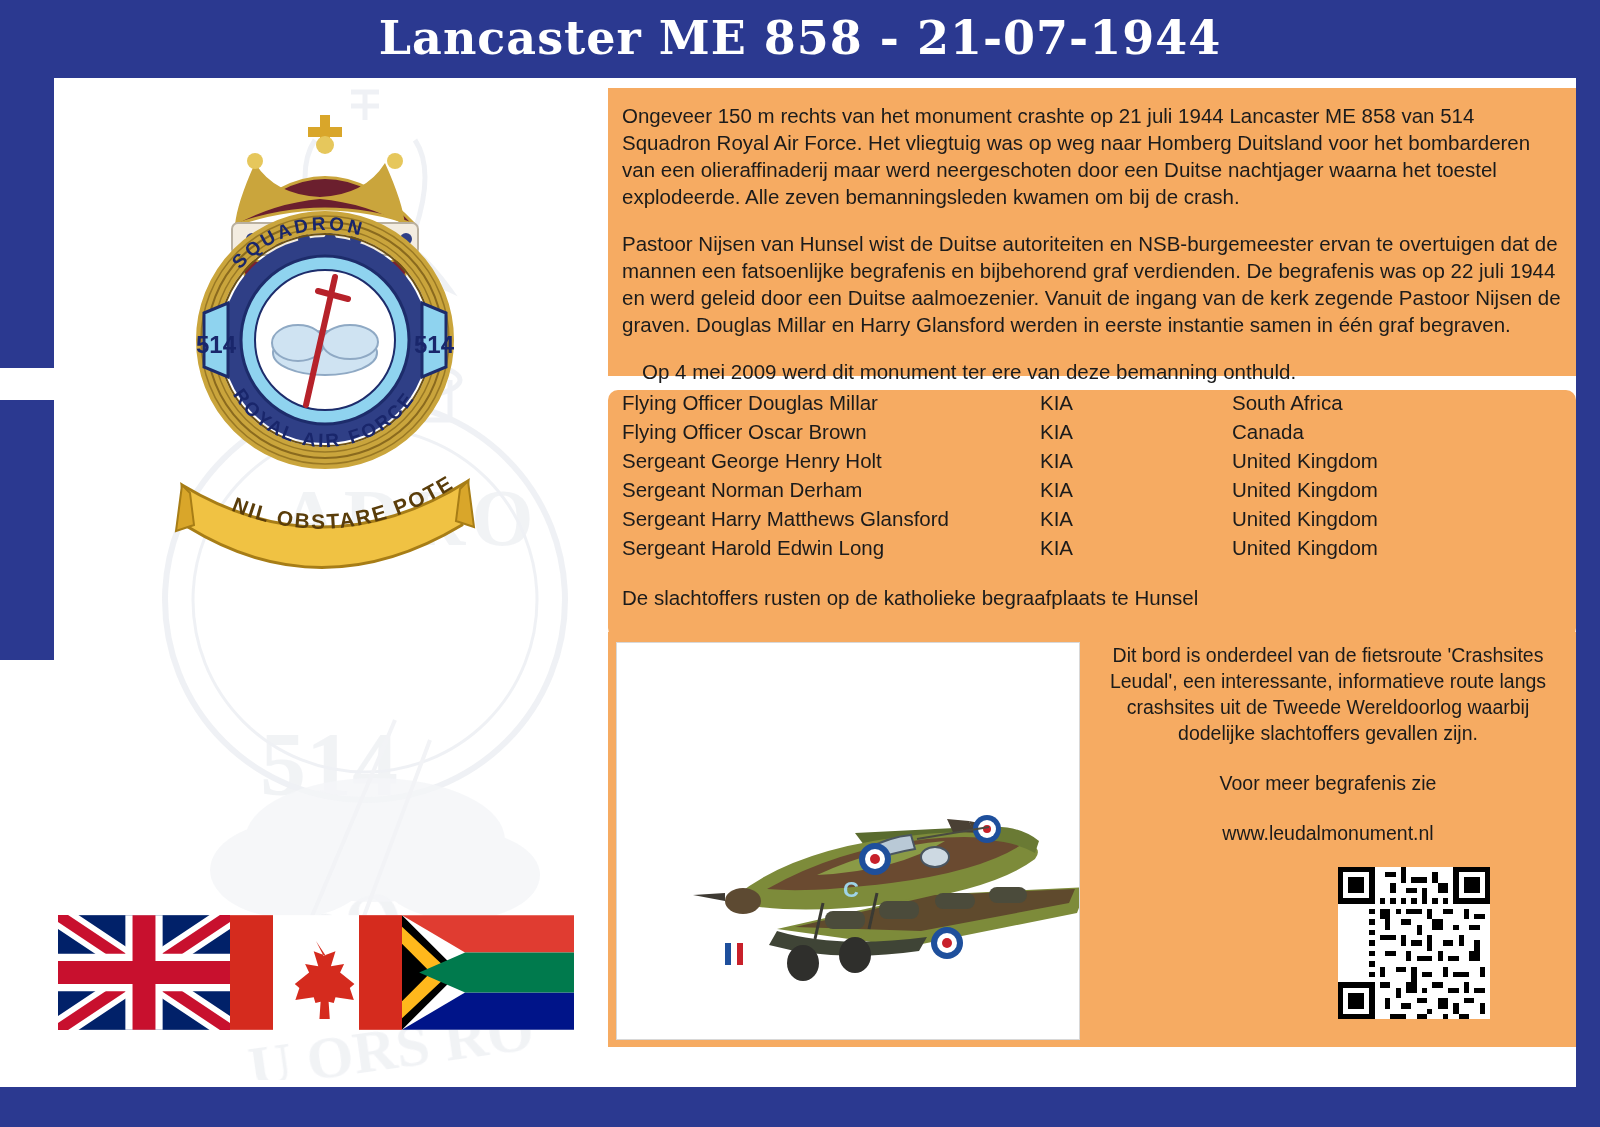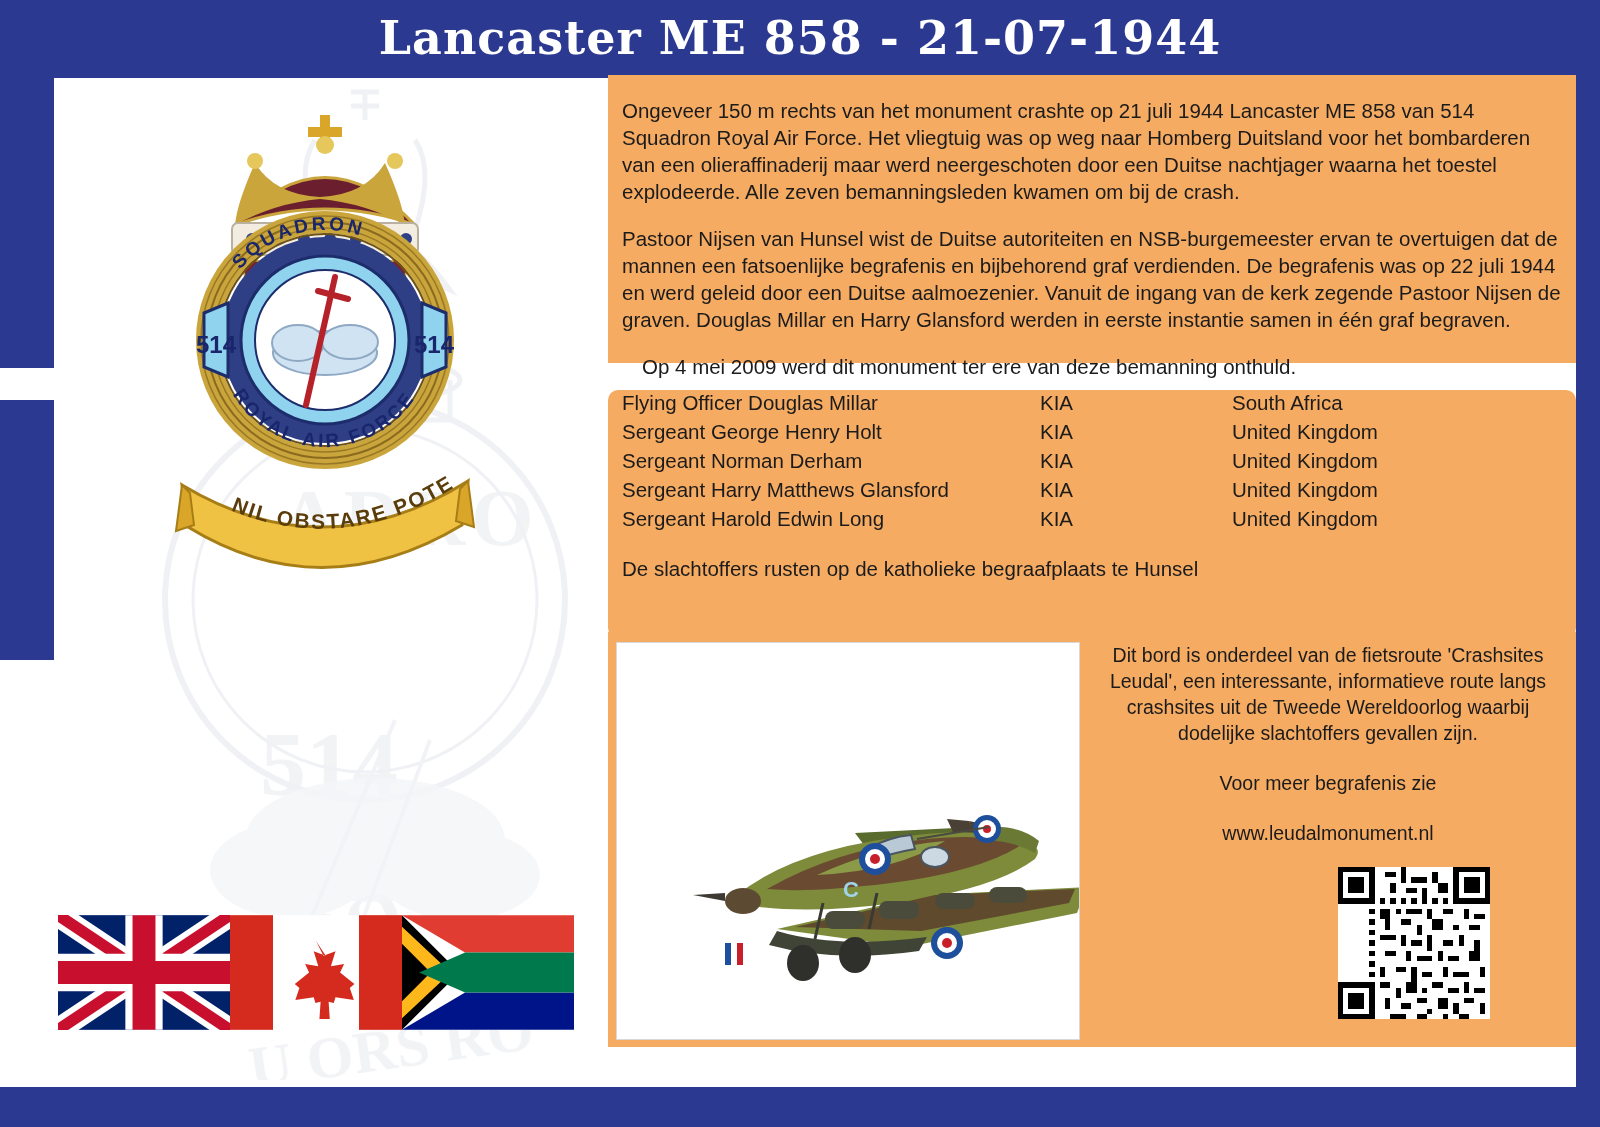--- a/index.html
+++ b/index.html
@@ -112,24 +112,24 @@
   .flag svg { width: 100%; height: 100%; display: block; }
 
   
   .panel {
     position: absolute;
     background: #f6ab62;
     box-sizing: border-box;
   }
   .panel-text {
     left: 608px;
-    top: 75px;
+    top: 88px;
     width: 968px;
     height: 288px;
-    padding: 22px 14px 10px 14px;
+    padding: 14px 14px 10px 14px;
   }
   .panel-crew {
     left: 608px;
     top: 390px;
     width: 968px;
     height: 248px;
     padding: 0 14px;
     border-radius: 10px;
   }
   .panel-bottom {
@@ -333,20 +333,25 @@
     <p class="para">Op 4 mei 2009 werd dit monument ter ere van deze bemanning onthuld.</p>
   </div>
 
   <div class="panel panel-crew">
     <table class="crew-table">
       <tbody>
         <tr>
           <td class="c-name">Flying Officer Douglas Millar</td>
           <td class="c-fate">KIA</td>
           <td class="c-count">South Africa</td>
+        </tr>
+        <tr>
+          <td class="c-name">Flying Officer Oscar Brown</td>
+          <td class="c-fate">KIA</td>
+          <td class="c-count">Canada</td>
         </tr>
         <tr>
           <td class="c-name">Sergeant George Henry Holt</td>
           <td class="c-fate">KIA</td>
           <td class="c-count">United Kingdom</td>
         </tr>
         <tr>
           <td class="c-name">Sergeant Norman Derham</td>
           <td class="c-fate">KIA</td>
           <td class="c-count">United Kingdom</td>

